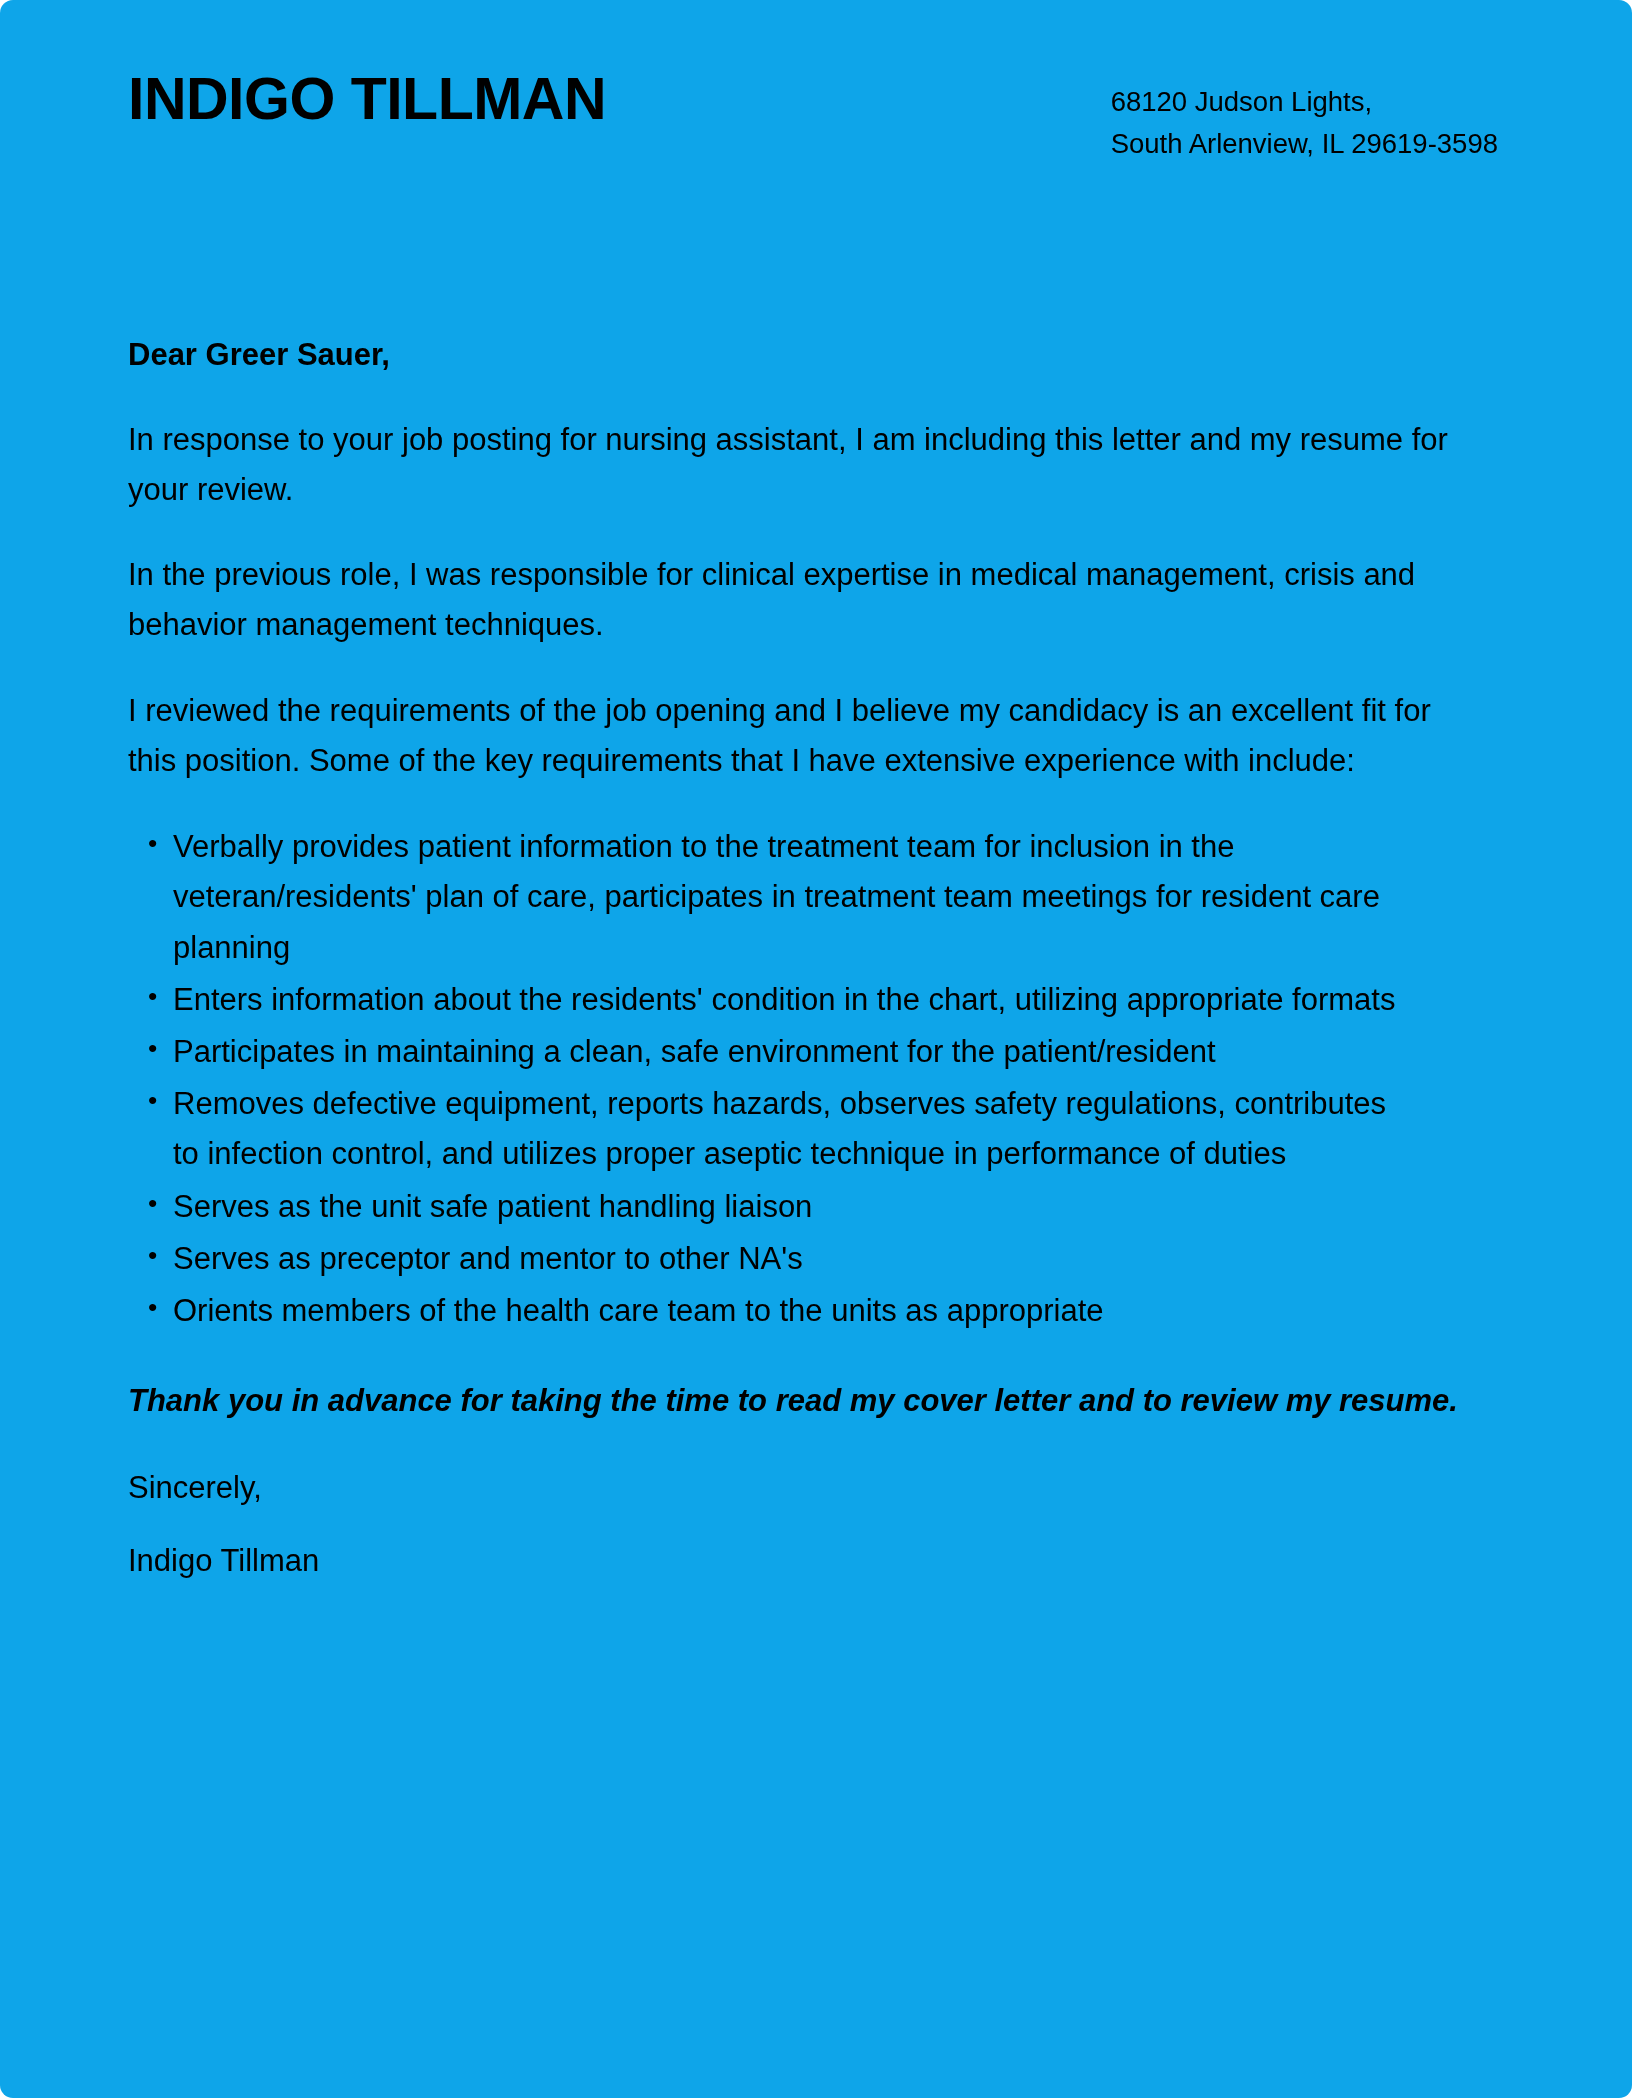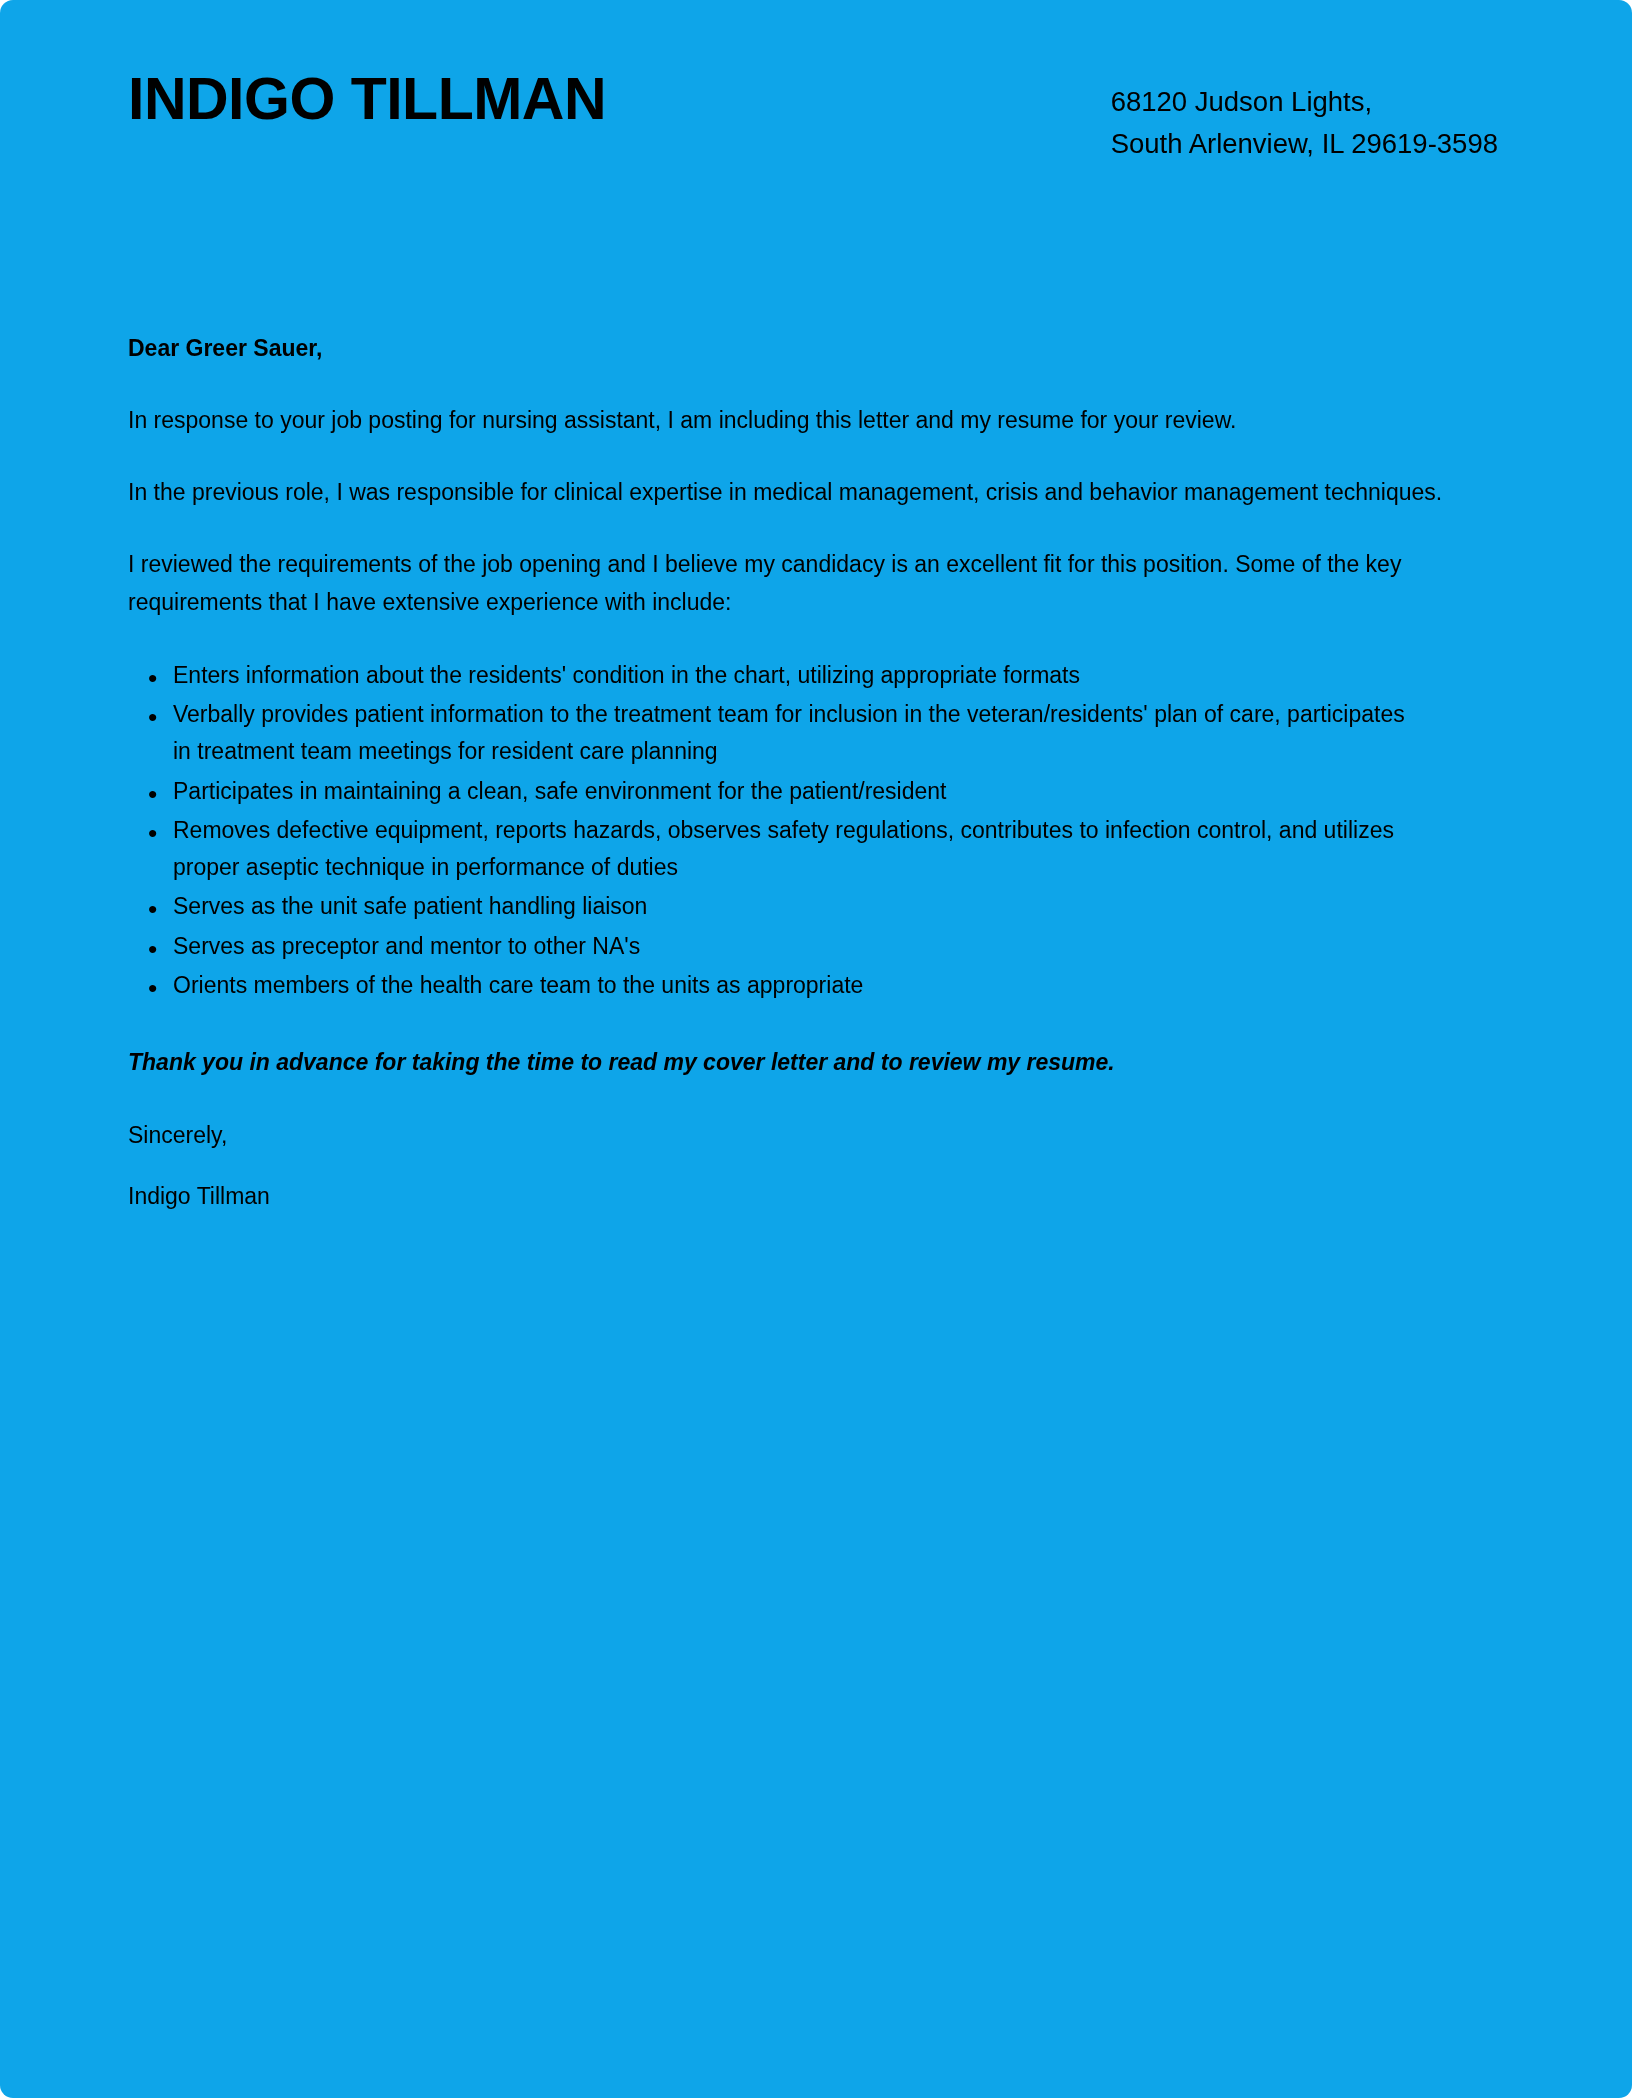--- a/index.html
+++ b/index.html
@@ -53,21 +53,21 @@
     padding-right: 6px;
     white-space: nowrap;
   }
   .address-line {
     display: block;
   }
 
   
   .body-content {
     margin-top: 165px;
-    font-size: 23px;
+    font-size: 31px;
     line-height: 1.62;
   }
   .salutation {
     font-weight: 700;
     margin: 0 0 35px 0;
   }
   .para {
     margin: 0 0 35px 0;
     max-width: 1335px;
   }
@@ -126,22 +126,22 @@
 
       <p class="salutation">Dear Greer Sauer,</p>
 
       <p class="para">In response to your job posting for nursing assistant, I am including this letter and my resume for your review.</p>
 
       <p class="para">In the previous role, I was responsible for clinical expertise in medical management, crisis and behavior management techniques.</p>
 
       <p class="para last-intro">I reviewed the requirements of the job opening and I believe my candidacy is an excellent fit for this position. Some of the key requirements that I have extensive experience with include:</p>
 
       <ul class="bullets">
+        <li>Verbally provides patient information to the treatment team for inclusion in the veteran/residents' plan of care, participates in treatment team meetings for resident care planning</li>
         <li>Enters information about the residents' condition in the chart, utilizing appropriate formats</li>
-        <li>Verbally provides patient information to the treatment team for inclusion in the veteran/residents' plan of care, participates in treatment team meetings for resident care planning</li>
         <li>Participates in maintaining a clean, safe environment for the patient/resident</li>
         <li>Removes defective equipment, reports hazards, observes safety regulations, contributes to infection control, and utilizes proper aseptic technique in performance of duties</li>
         <li>Serves as the unit safe patient handling liaison</li>
         <li>Serves as preceptor and mentor to other NA's</li>
         <li>Orients members of the health care team to the units as appropriate</li>
       </ul>
 
       <p class="closing-bold">Thank you in advance for taking the time to read my cover letter and to review my resume.</p>
 
       <div class="signoff">

